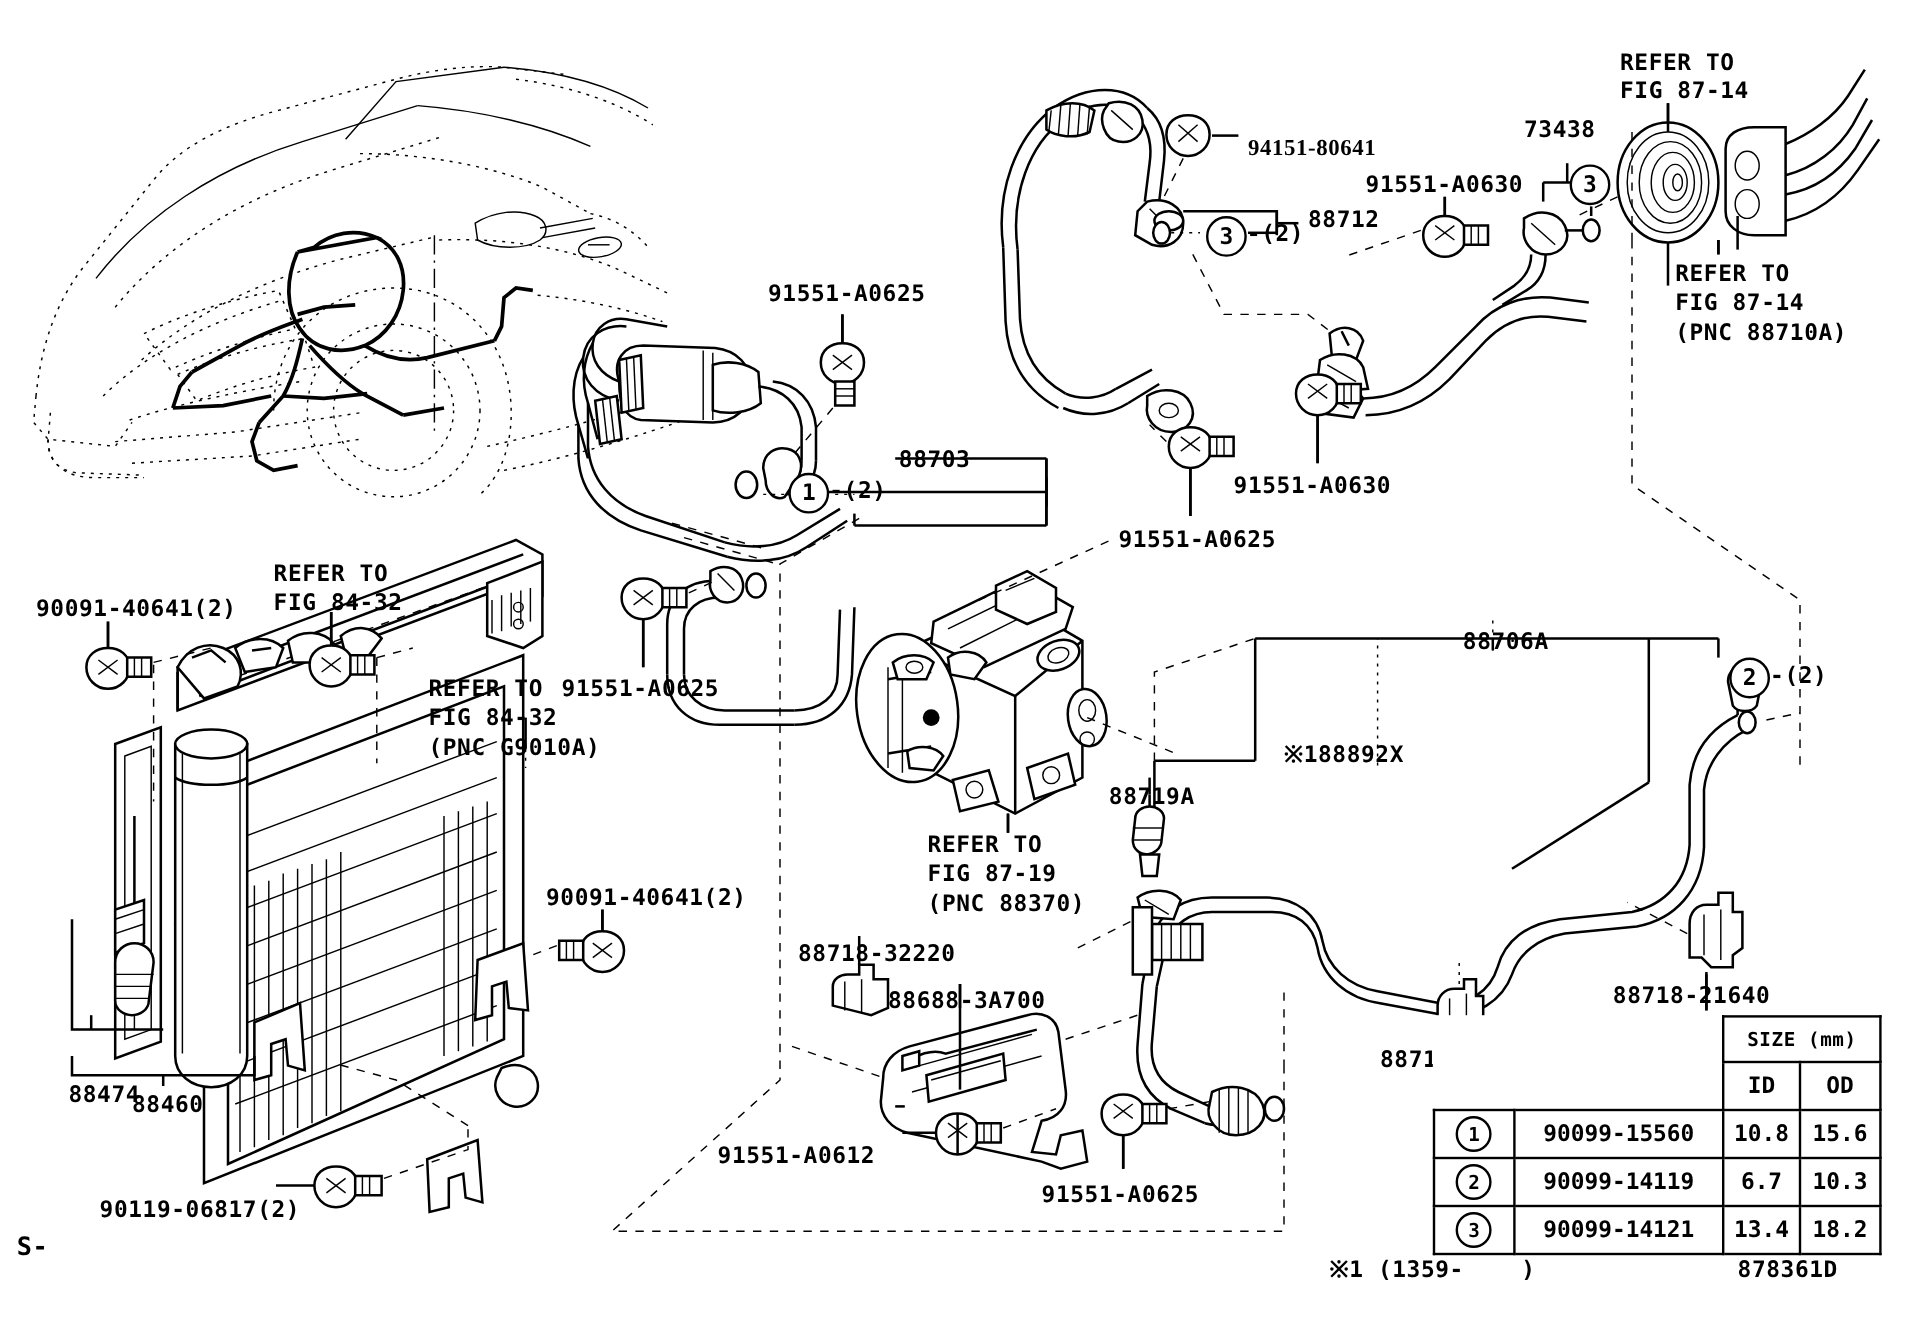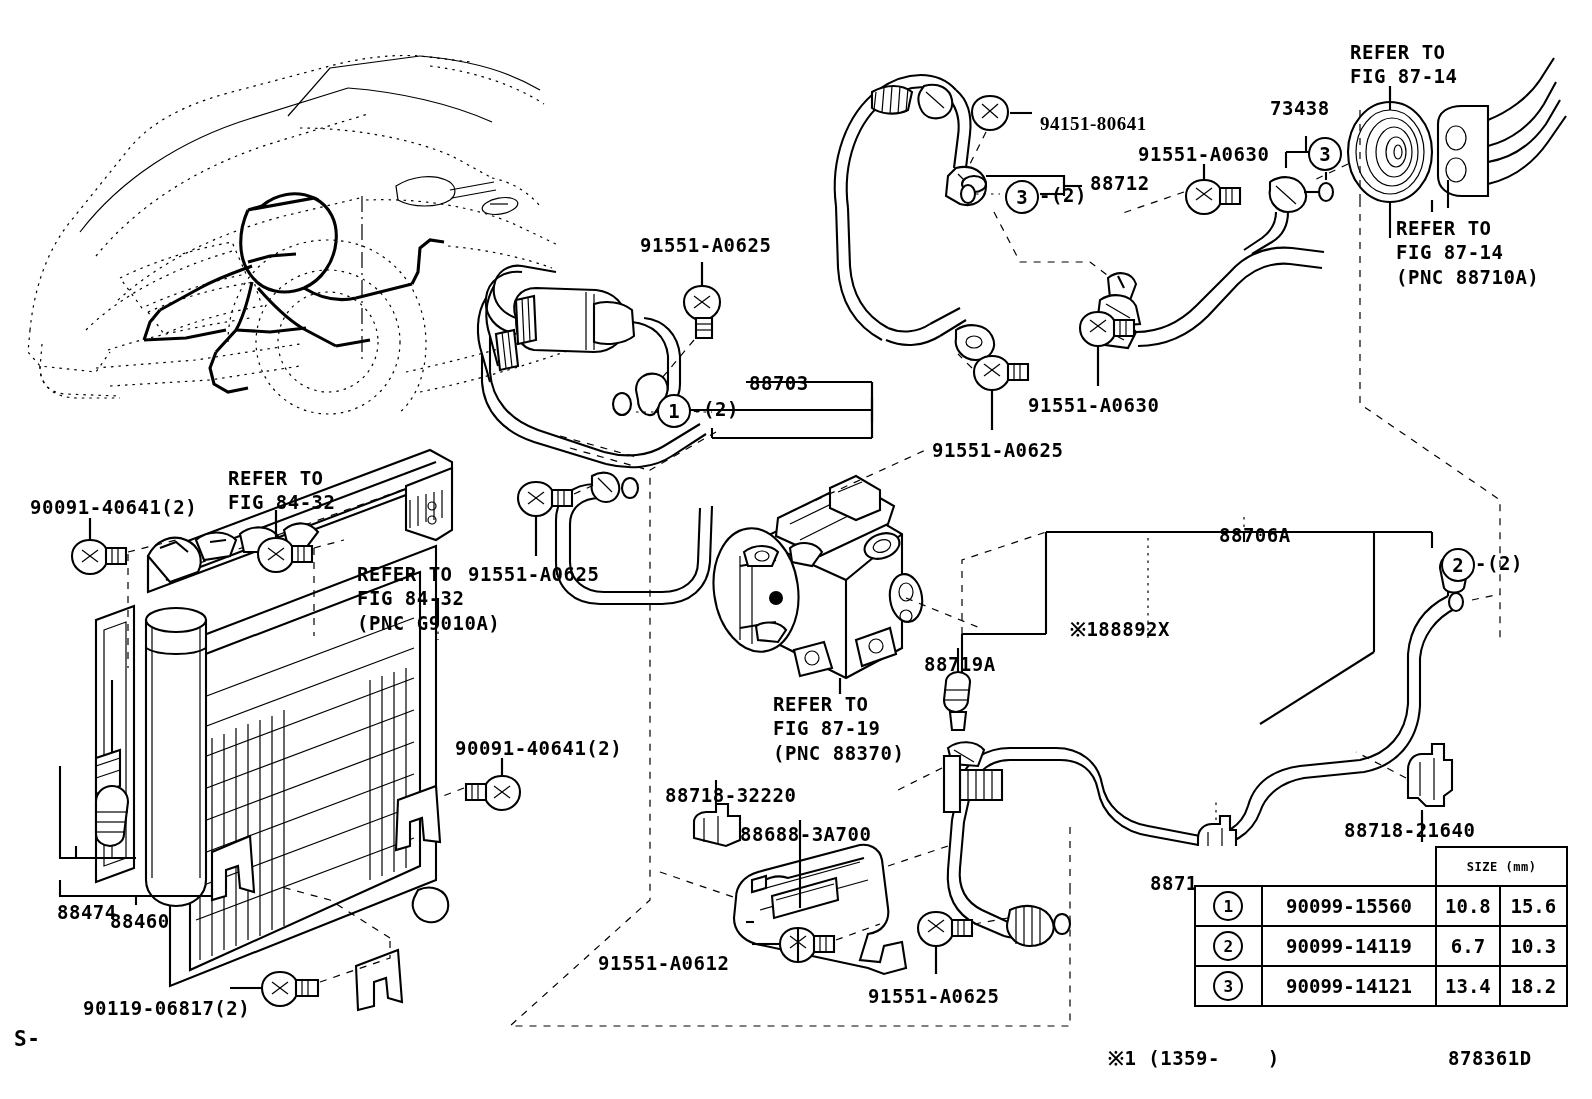--- a/index.html
+++ b/index.html
@@ -40,21 +40,21 @@
   #size-table{
     position:absolute;left:1194px;top:846px;width:374px;
     border-collapse:collapse;background:#fff;
   }
   #size-table td,#size-table th{
     border:2.2px solid #000;
     font-family:"DejaVu Sans Mono","Liberation Mono",monospace;
     font-weight:bold;font-size:19px;color:#000;text-align:center;
     padding:0;height:38px;
   }
-  #size-table .hdr-size{height:36px;font-size:12px;letter-spacing:0.5px;}
+  #size-table .hdr-size{height:36px;font-size:16px;letter-spacing:0.5px;}
   #size-table .cno{width:66px;}
   #size-table .cpn{width:176px;}
   #size-table .cid{width:62px;}
   #size-table .cod{width:66px;}
   #size-table .mini{
     display:inline-flex;align-items:center;justify-content:center;
     width:26px;height:26px;border:2px solid #000;border-radius:50%;font-size:16px;
   }
   #footnote{position:absolute;left:1108px;top:1046px;}
   #diagram-no{position:absolute;left:1448px;top:1046px;}
@@ -709,20 +709,26 @@
   <div class="lbl" style="left:1475px;top:551px;">-</div>
 
   <table id="size-table">
     <tbody>
         <tr>
       <td class="cno" style="border:none;background:#fff;"></td>
       <td class="cpn" style="border:none;background:#fff;"></td>
       <td class="hdr-size" colspan="2">SIZE (mm)</td>
     </tr>
     <tr>
+      <td class="cno" style="border:none;background:#fff;"></td>
+      <td class="cpn" style="border:none;background:#fff;"></td>
+      <td class="cid">ID</td>
+      <td class="cod">OD</td>
+    </tr>
+    <tr>
       <td class="cno"><span class="mini">1</span></td>
       <td class="cpn">90099-15560</td>
       <td class="cid">10.8</td>
       <td class="cod">15.6</td>
     </tr>
     <tr>
       <td class="cno"><span class="mini">2</span></td>
       <td class="cpn">90099-14119</td>
       <td class="cid">6.7</td>
       <td class="cod">10.3</td>

